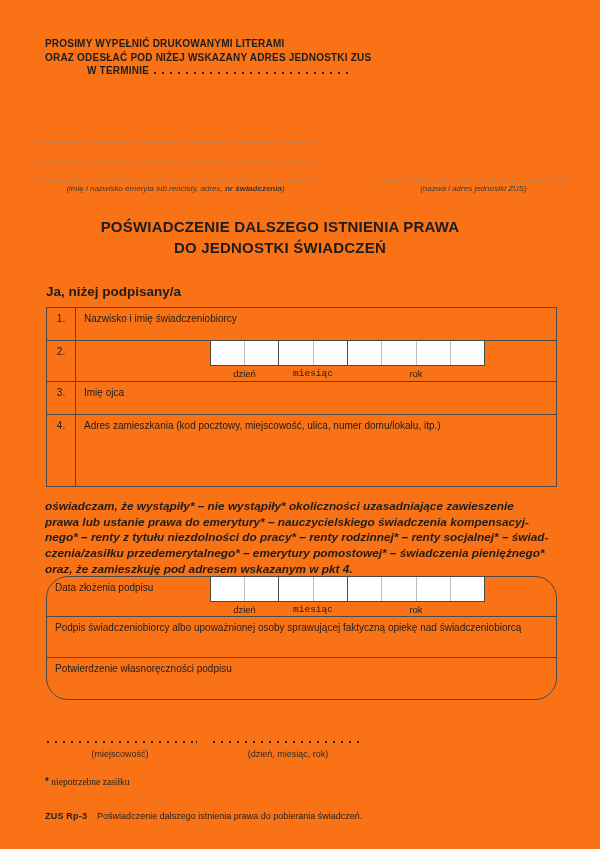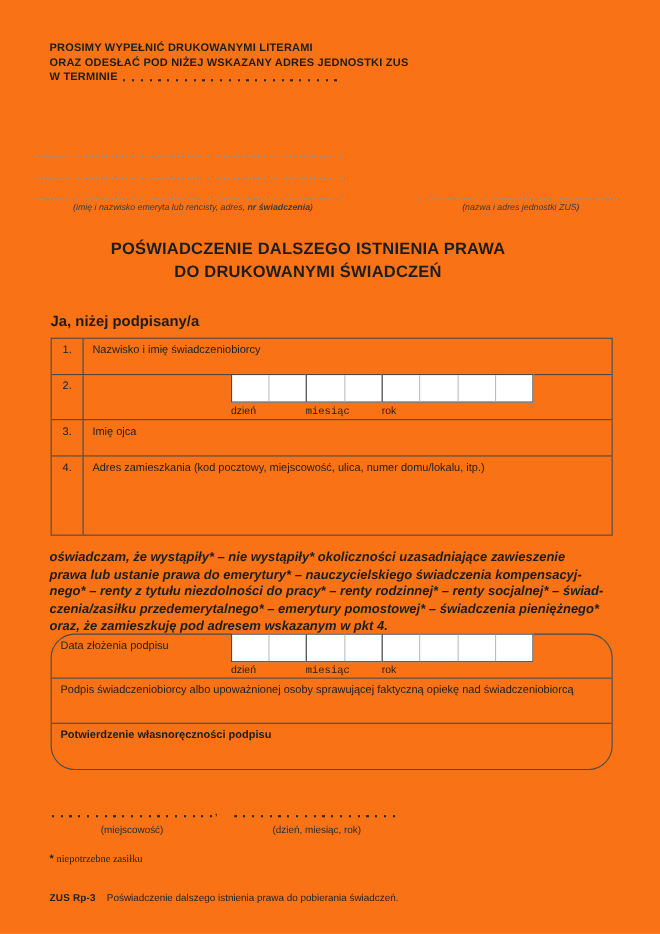--- a/index.html
+++ b/index.html
@@ -5,21 +5,21 @@
   html,body { margin:0; padding:0; background:#e8e8e8; }
   .page {
     position:relative; width:600px; height:849px; margin:0 auto;
     background:#f97316; overflow:hidden;
     font-family:"Liberation Sans", sans-serif; color:#1d1d1d;
   }
   .abs { position:absolute; }
 
   
   .hdr { left:45px; top:37px; font-weight:bold; font-size:10px; line-height:13.5px; letter-spacing:.2px; }
-  .hdr .l3 { display:flex; align-items:baseline; }
+  .hdr .l3 { display:flex; align-items:baseline;margin-left:42px; }
   .dotfill { display:inline-block; width:196px; height:2px; margin-left:5px; align-self:center; margin-top:4px;
     background:repeating-linear-gradient(to right,#2a2a2a 0 2px,transparent 2px 8px); }
 
   
   .dense { height:2px; background:repeating-linear-gradient(to right,#8f8f8f 0 1px,transparent 1px 3px); }
 
   .cap { font-style:italic; font-size:8px; color:#3a3a3a; text-align:center; }
 
   
   .title { left:45px; top:216px; width:470px; text-align:center; font-weight:bold; font-size:15px; line-height:21px; letter-spacing:.2px; }
@@ -34,21 +34,21 @@
   .lblcell { padding:5px 8px 0 8px; }
 
   
   .dbox { position:absolute; left:163px; top:-1px; width:275px; height:40px; }
   .dgroup { position:absolute; top:0; height:26px; box-sizing:border-box; border:1px solid #4a4a4a; display:flex; background:#fff; }
   .g-day   { left:0;     width:69px; }
   .g-month { left:68px;  width:70px; }
   .g-year  { left:137px; width:138px; }
   .dcell { flex:1 1 0; border-left:1px solid #bdbdbd; }
   .dcell:first-child { border-left:none; }
-  .dlab { position:absolute; top:28px; font-size:9.5px; }
+  .dlab { position:absolute; top:28px; font-size:9.5px; text-align:center; }
   .dl-day   { left:0;     width:69px; }
   .dl-month { left:68px;  width:70px;font-family:Liberation Mono, monospace; }
   .dl-year  { left:137px; width:138px; }
 
   
   .stmt { left:45px; top:499px; width:520px; font-weight:bold; font-size:11.8px; line-height:15.7px; }
   .stmt div { white-space:nowrap;font-style:italic; }
 
   
   .sparse { height:2px; background:repeating-linear-gradient(to right,#2a2a2a 0 2px,transparent 2px 8px); }
@@ -80,21 +80,21 @@
   <div class="abs dense" style="left:33px; top:180px; width:285px;"></div>
   <div class="abs cap" style="left:33px; top:184px; width:285px;">
     <span>(imię i nazwisko emeryta lub rencisty, adres, </span><b><i>nr świadczenia</i></b><span>)</span>
   </div>
 
   <div class="abs dense" style="left:380px; top:180px; width:187px;"></div>
   <div class="abs cap" style="left:380px; top:184px; width:187px;font-style:italic;">(nazwa i adres jednostki ZUS)</div>
 
   <div class="abs title">
     <div>POŚWIADCZENIE DALSZEGO ISTNIENIA PRAWA</div>
-    <div>DO DRUKOWANYMI ŚWIADCZEŃ</div>
+    <div>DO JEDNOSTKI ŚWIADCZEŃ</div>
   </div>
 
   <div class="abs intro">Ja, niżej podpisany/a</div>
 
   <div class="abs tbl" style="left:46px; top:307px; width:509px;">
     <div class="trow" style="height:33px;">
       <div class="numcell">1.</div>
       <div class="lblcell">Nazwisko i imię świadczeniobiorcy</div>
     </div>
     <div class="trow" style="height:41px;">
@@ -156,21 +156,21 @@
           <div class="dcell"></div>
         </div>
         <div class="dlab dl-day">dzień</div>
         <div class="dlab dl-month">miesiąc</div>
         <div class="dlab dl-year">rok</div>
       </div>
     </div>
     <div class="trow" style="height:41px;">
       <div class="lblcell">Podpis świadczeniobiorcy albo upoważnionej osoby sprawującej faktyczną opiekę nad świadczeniobiorcą</div>
     </div>
-    <div class="trow last" style="height:41px;font-weight:bold;">
+    <div class="trow last" style="height:41px;">
       <div class="lblcell">Potwierdzenie własnoręczności podpisu</div>
     </div>
   </div>
 
   <div class="abs sparse" style="left:47px; top:741px; width:146px;"></div>
   <span class="sig-comma">,</span>
   <div class="abs sparse" style="left:213px; top:741px; width:150px;"></div>
   <div class="abs sigcap" style="left:47px; top:749px; width:146px;">(miejscowość)</div>
   <div class="abs sigcap" style="left:213px; top:749px; width:150px;">(dzień, miesiąc, rok)</div>
 

